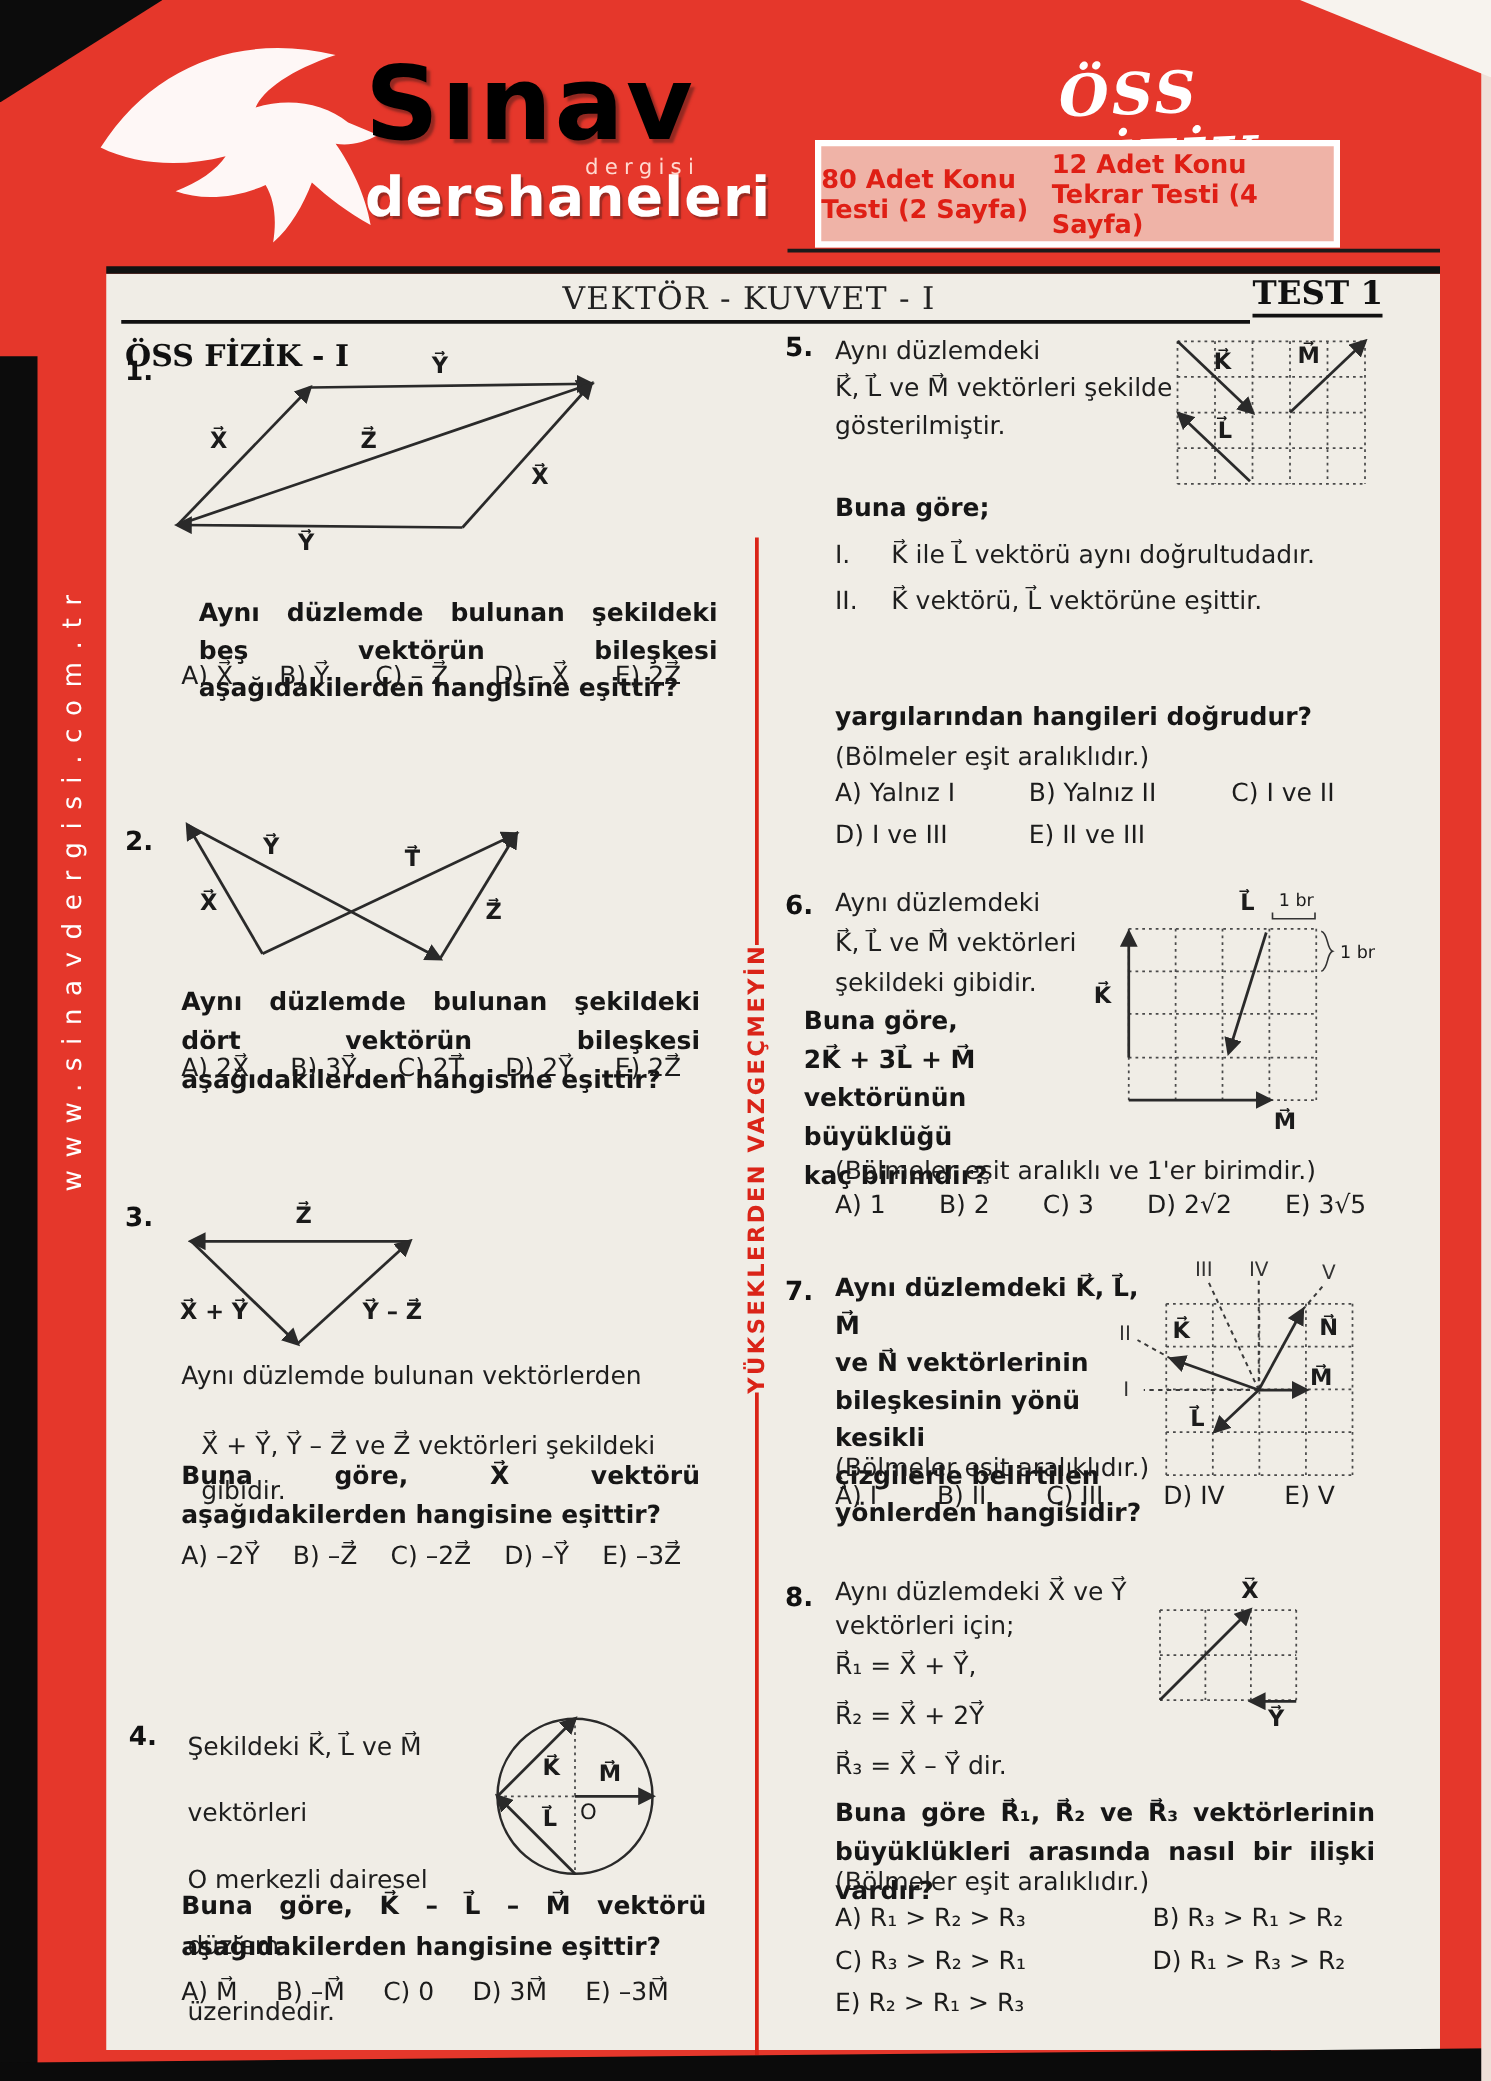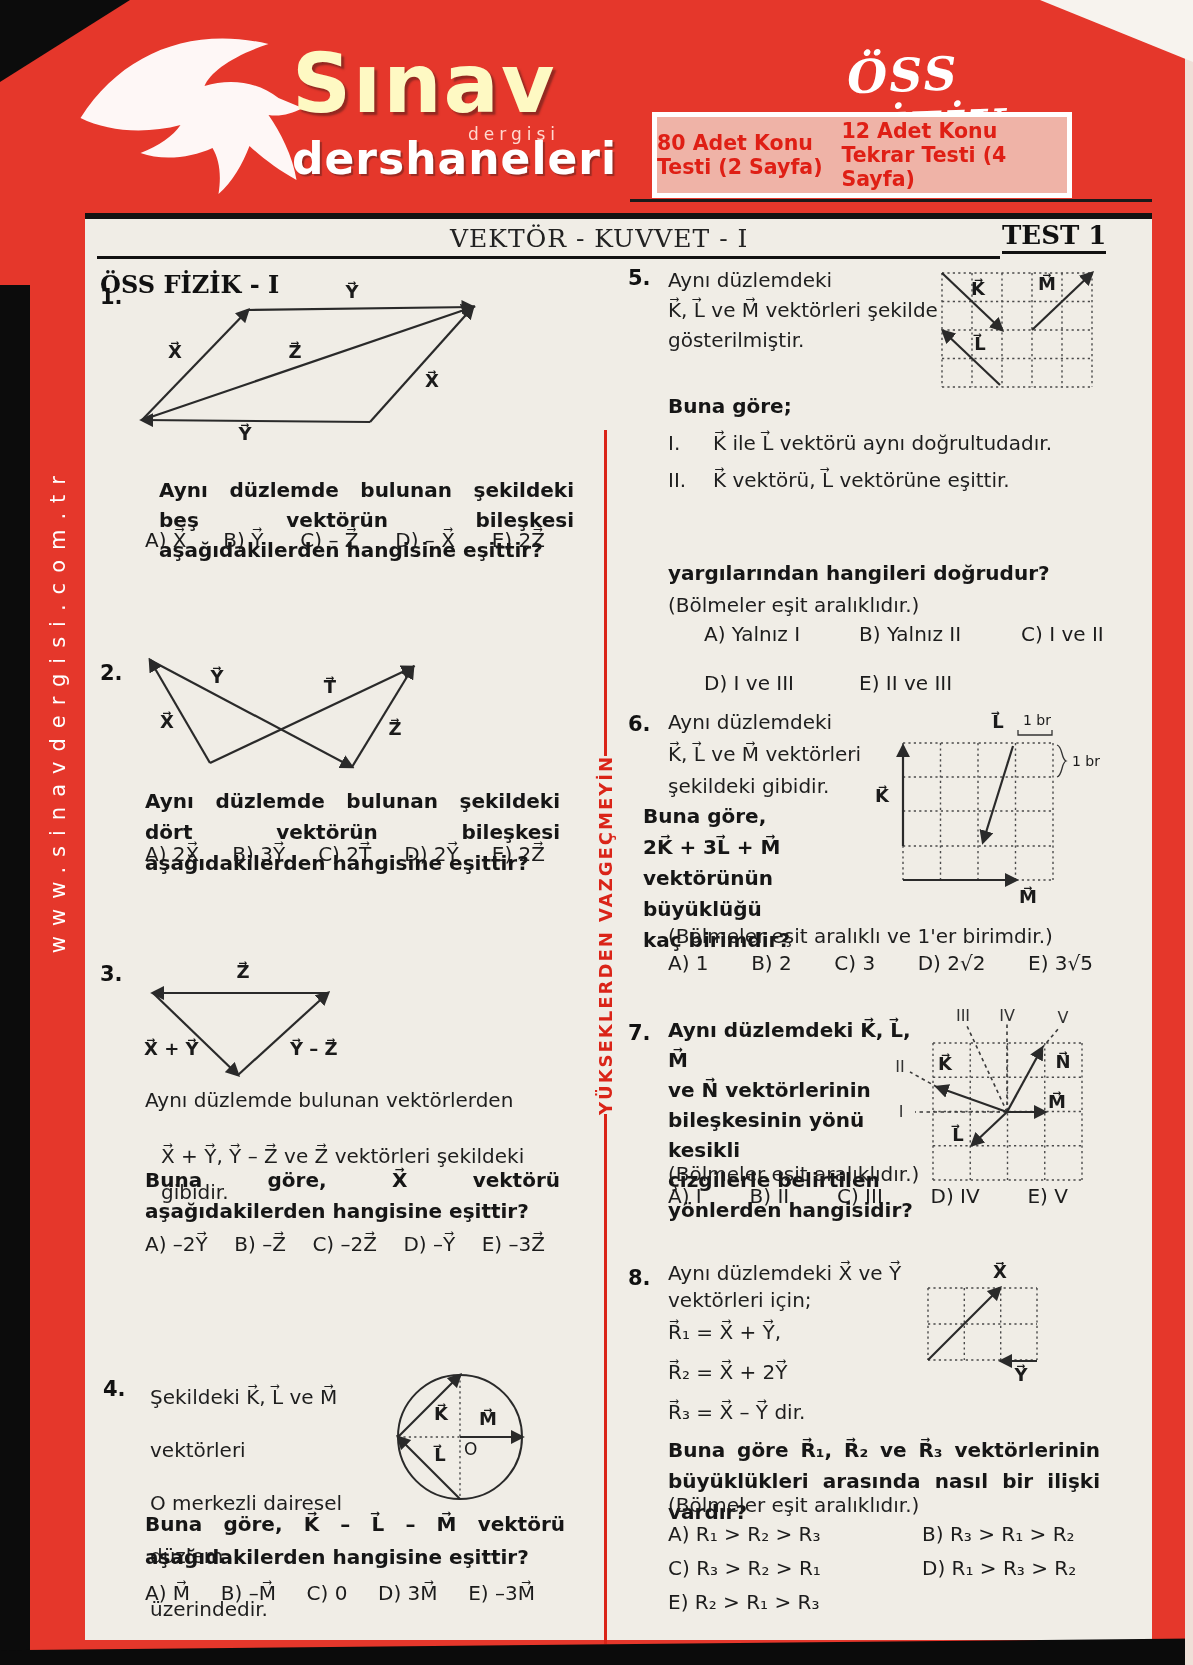--- a/index.html
+++ b/index.html
@@ -6,21 +6,21 @@
   .canvas{position:relative;width:1193px;height:1665px;background:#e5372b;overflow:hidden;
           font-family:"DejaVu Sans",sans-serif;color:#1c1c1c;}
   .abs{position:absolute;}
   
   .corner-tl{left:0;top:0;width:130px;height:82px;background:#0c0c0c;clip-path:polygon(0 0,100% 0,0 100%);}
   .edge-left{left:0;top:285px;width:30px;height:1380px;background:#0c0c0c;}
   .bar-bottom{left:0;top:1632px;width:1193px;height:33px;background:#0b0b0b;clip-path:polygon(0 55%,100% 20%,100% 100%,0 100%);}
   .edge-right{left:1185px;top:0;width:8px;height:1665px;background:#efe0d8;}
   .corner-tr{left:1040px;top:0;width:153px;height:62px;background:#f7f3ee;clip-path:polygon(0 0,100% 0,100% 100%);}
   
-  .brand{left:292px;top:36px;font-size:82px;font-weight:bold;letter-spacing:2px;color:#fef9c3;
+  .brand{left:292px;top:36px;font-size:82px;font-weight:bold;letter-spacing:2px;color:#000000;
          text-shadow:3px 3px 2px rgba(80,30,25,.55);}
   .brand-sub{left:468px;top:124px;font-size:17px;font-weight:normal;letter-spacing:5px;color:#ffd9d0;}
   .brand-sub2{left:292px;top:133px;font-size:44px;font-weight:bold;letter-spacing:1px;color:#fff;
               text-shadow:2px 2px 1px rgba(80,30,25,.5);}
   .course{left:848px;top:46px;width:240px;font-size:46px;font-style:italic;font-weight:bold;color:#fff;
           font-family:"DejaVu Serif",serif;transform:rotate(-2deg);letter-spacing:2px;}
   .infobox{left:652px;top:112px;width:420px;height:86px;background:#efb3a7;border:5px solid #fff;
            box-sizing:border-box;display:flex;justify-content:center;align-items:center;gap:3px;}
   .infobox div{color:#df1f15;font-weight:bold;font-size:20.5px;}
   .rule-underbox{left:630px;top:199px;width:522px;height:3px;background:#1a1a1a;}
@@ -222,21 +222,21 @@
   <div class="abs item" style="left:668px;top:428px;width:430px">
     <span class="rn">I.</span>
     <span>K⃗ ile L⃗ vektörü aynı doğrultudadır.</span>
   </div>
   <div class="abs item" style="left:668px;top:465px;width:430px">
     <span class="rn">II.</span>
     <span>K⃗ vektörü, L⃗ vektörüne eşittir.</span>
   </div>
   <div class="abs qtext bold" style="left:668px;top:558px">yargılarından hangileri doğrudur?</div>
   <div class="abs qtext" style="left:668px;top:590px">(Bölmeler eşit aralıklıdır.)</div>
-  <div class="abs optgrid" style="left:704px;top:621px;width:425px;grid-template-columns:155px 162px auto;row-gap:22px">
+  <div class="abs optgrid" style="left:668px;top:621px;width:425px;grid-template-columns:155px 162px auto;row-gap:6px">
     <span>A) Yalnız I</span>
     <span>B) Yalnız II</span>
     <span>C) I ve II</span>
     <span>D) I ve III</span>
     <span>E) II ve III</span>
   </div>
 
   <span class="abs qnum" style="left:628px;top:712px">6.</span>
   <div class="abs qtext" style="left:668px;top:706px;width:250px;line-height:32px">
     <div>Aynı düzlemdeki</div>

